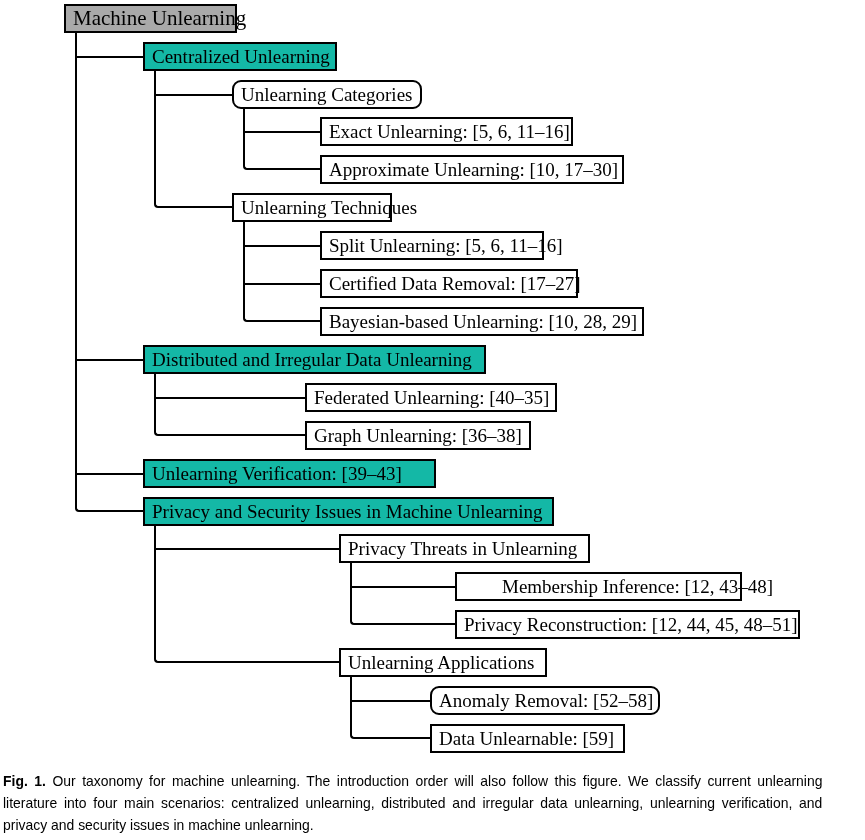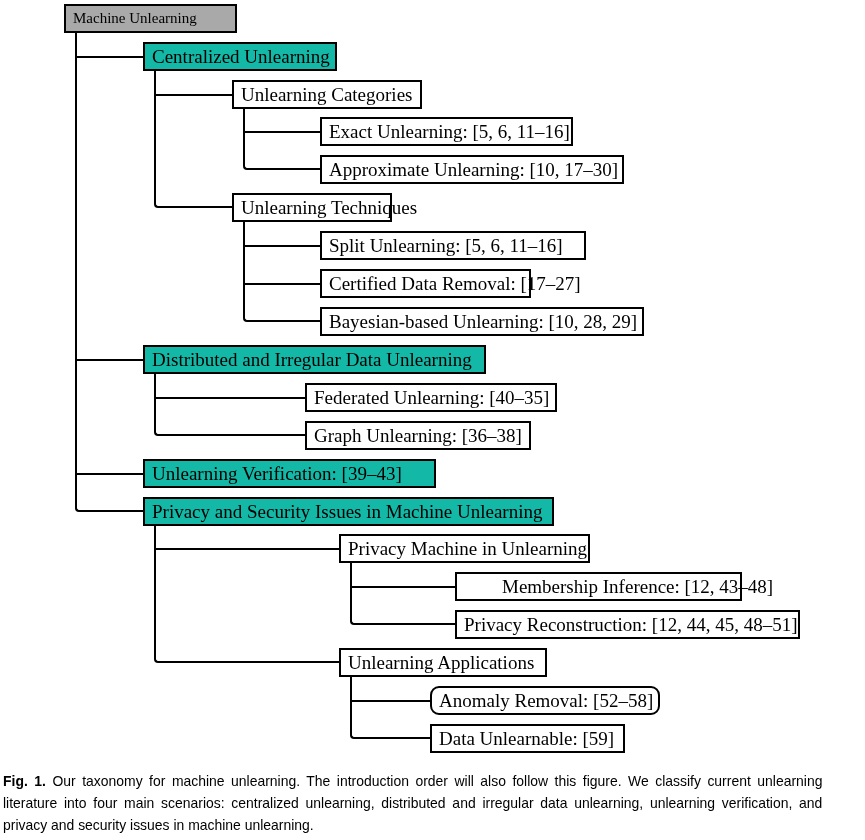--- a/index.html
+++ b/index.html
@@ -43,21 +43,21 @@
     font-size:19px;
     line-height:1;
     white-space:nowrap;
     display:flex;
     align-items:center;
     padding:0 7px;
     height:29px;
   }
   .node.level-root{
     background:#a9a9a9;
-    font-size:15px;
+    font-size:21px;
   }
   .node.level-2{
     background:#14b8a6;
   }
   .node.level-3{
     background:#ffffff;
   }
   .node.level-4{
     background:#ffffff;
   }
@@ -97,33 +97,33 @@
       <div class="elbow" style="left: 154px; top: 374px; width: 151px; height: 61.5px;"></div>
       <div class="conn h" style="left: 154px; top: 396.5px; width: 151px;"></div>
       <div class="elbow" style="left: 154px; top: 526px; width: 185px; height: 136.5px;"></div>
       <div class="conn h" style="left: 154px; top: 547.5px; width: 185px;"></div>
       <div class="elbow" style="left: 350px; top: 563px; width: 105px; height: 61.5px;"></div>
       <div class="conn h" style="left: 350px; top: 585.5px; width: 105px;"></div>
       <div class="elbow" style="left: 350px; top: 677px; width: 80px; height: 61.5px;"></div>
       <div class="conn h" style="left: 350px; top: 699.5px; width: 80px;"></div>
       <div class="node level-root" style="left: 64px; top: 4px; width: 173px;">Machine Unlearning</div>
       <div class="node level-2" style="left: 143px; top: 42px; width: 194px;">Centralized Unlearning</div>
-      <div class="node level-3" style="left: 232px; top: 80px; width: 190px;">Unlearning Categories</div>
+      <div class="node level-3" style="left: 232px; top: 80px; width: 190px; border-radius: 9px;">Unlearning Categories</div>
       <div class="node level-4" style="left: 320px; top: 117px; width: 253px;">Exact Unlearning: [5, 6, 11–16]</div>
       <div class="node level-4" style="left: 320px; top: 155px; width: 304px;">Approximate Unlearning: [10, 17–30]</div>
       <div class="node level-3" style="left: 232px; top: 193px; width: 160px;">Unlearning Techniques</div>
-      <div class="node level-4" style="left: 320px; top: 231px; width: 266px; font-family: Liberation Serif, serif;">Split Unlearning: [5, 6, 11–16]</div>
-      <div class="node level-4" style="left: 320px; top: 269px; width: 211px;">Certified Data Removal: [17–27]</div>
+      <div class="node level-4" style="left: 320px; top: 231px; width: 224px; font-family: Liberation Serif, serif;">Split Unlearning: [5, 6, 11–16]</div>
+      <div class="node level-4" style="left: 320px; top: 269px; width: 258px;">Certified Data Removal: [17–27]</div>
       <div class="node level-4" style="left: 320px; top: 307px; width: 324px;">Bayesian-based Unlearning: [10, 28, 29]</div>
       <div class="node level-2" style="left: 143px; top: 345px; width: 343px;">Distributed and Irregular Data Unlearning</div>
       <div class="node level-3" style="left: 305px; top: 383px; width: 252px;">Federated Unlearning: [40–35]</div>
       <div class="node level-3" style="left: 305px; top: 421px; width: 226px;">Graph Unlearning: [36–38]</div>
       <div class="node level-2" style="left: 143px; top: 459px; width: 293px;">Unlearning Verification: [39–43]</div>
       <div class="node level-2" style="left: 143px; top: 497px; width: 411px;">Privacy and Security Issues in Machine Unlearning</div>
-      <div class="node level-3" style="left: 339px; top: 534px; width: 251px;">Privacy Machine in Unlearning</div>
+      <div class="node level-3" style="left: 339px; top: 534px; width: 251px;">Privacy Threats in Unlearning</div>
       <div class="node level-4" style="left: 455px; top: 572px; width: 287px; padding-left: 45px;">Membership Inference: [12, 43–48]</div>
       <div class="node level-4" style="left: 455px; top: 610px; width: 345px;">Privacy Reconstruction: [12, 44, 45, 48–51]</div>
       <div class="node level-3" style="left: 339px; top: 648px; width: 208px;">Unlearning Applications</div>
       <div class="node level-4" style="left: 430px; top: 686px; width: 230px; border-radius: 9px;">Anomaly Removal: [52–58]</div>
       <div class="node level-4" style="left: 430px; top: 724px; width: 195px;">Data Unlearnable: [59]</div>
     </div>
   <div id="caption">
     <span class="figlabel">Fig. 1.</span>
     <span>Our taxonomy for machine unlearning. The introduction order will also follow this figure. We classify current unlearning literature into four main scenarios: centralized unlearning, distributed and irregular data unlearning, unlearning verification, and privacy and security issues in machine unlearning.</span>
   </div>

